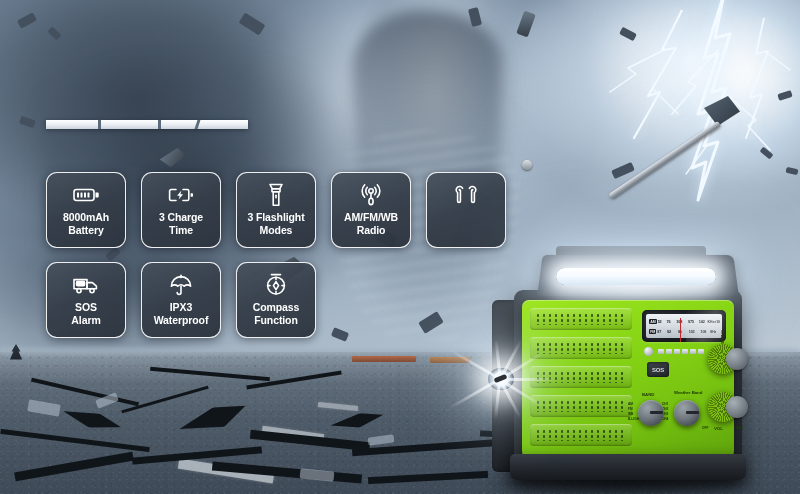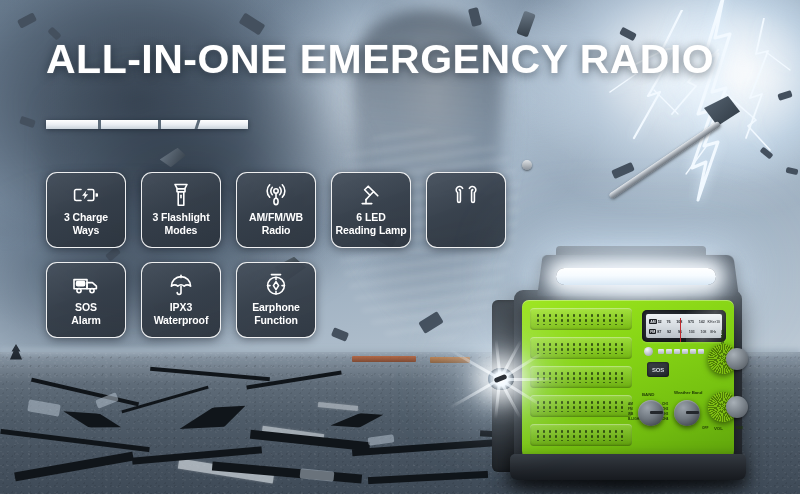--- a/index.html
+++ b/index.html
@@ -437,40 +437,52 @@
   <div class="crack" style="left:62px;top:412px;width:60px;height:16px;transform:rotate(14deg);clip-path:polygon(0 40%,60% 0,100% 50%,48% 100%);"></div>
   <div class="crack" style="left:330px;top:414px;width:54px;height:14px;transform:rotate(-12deg);clip-path:polygon(0 42%,58% 0,100% 46%,52% 100%);"></div>
   <div class="crack" style="left:14px;top:462px;width:120px;height:9px;transform:rotate(-10deg);"></div>
   <div class="crack" style="left:212px;top:468px;width:150px;height:9px;transform:rotate(5deg);"></div>
   <div class="crack" style="left:368px;top:474px;width:120px;height:7px;transform:rotate(-3deg);"></div>
   <div class="crack-hl" style="left:28px;top:402px;width:32px;height:12px;transform:rotate(10deg);border-radius:2px;"></div>
   <div class="crack-hl" style="left:96px;top:396px;width:22px;height:9px;transform:rotate(-22deg);border-radius:2px;"></div>
   <div class="crack-hl" style="left:300px;top:470px;width:34px;height:10px;transform:rotate(6deg);border-radius:2px;"></div>
   <div class="crack-hl" style="left:368px;top:436px;width:26px;height:8px;transform:rotate(-8deg);border-radius:2px;"></div>
 
-  <div class="headline">ALL-IN-ONE EMERGENCY RADIO</div>
   <div class="divider">
     <span class="nick" style="left:52px;"></span>
     <span class="nick" style="left:112px;"></span>
     <span class="nick" style="left:150px;transform:skewX(-18deg);"></span>
   </div>
 
   <div id="features">
 
+    <div class="badge">
+      <span class="ico">
+        <svg width="26" height="16" viewBox="0 0 26 16">
+          <rect x="1" y="2.5" width="20" height="11" rx="2.5"></rect>
+          <rect class="solid" x="4" y="5.5" width="2" height="5" rx="0.6"></rect>
+          <rect class="solid" x="7.5" y="5.5" width="2" height="5" rx="0.6"></rect>
+          <rect class="solid" x="11" y="5.5" width="2" height="5" rx="0.6"></rect>
+          <rect class="solid" x="14.5" y="5.5" width="2" height="5" rx="0.6"></rect>
+          <path class="solid" d="M22.5 5.5h2.2a1 1 0 0 1 1 1v3a1 1 0 0 1-1 1h-2.2z"></path>
+        </svg>
+      </span>
+      <span class="lbl"><span>8000mAh</span><br><span>Battery</span></span>
+    </div>
 
     <div class="badge">
       <span class="ico">
         <svg width="26" height="16" viewBox="0 0 26 16">
           <path d="M8 2.5H3.2a1.6 1.6 0 0 0-1.6 1.6v7.8a1.6 1.6 0 0 0 1.6 1.6H8"></path>
           <path d="M15 2.5h4.2a1.6 1.6 0 0 1 1.6 1.6v7.8a1.6 1.6 0 0 1-1.6 1.6H15"></path>
           <path class="solid" d="M13.4 3.4l-4.3 5.3h2.6l-1 3.9 4.4-5.4h-2.7z"></path>
           <path class="solid" d="M22.6 6.2h1.6a.8.8 0 0 1 .8.8v2a.8.8 0 0 1-.8.8h-1.6z"></path>
         </svg>
       </span>
-      <span class="lbl"><span>3 Charge</span><br><span>Ways</span></span>
+      <span class="lbl"><span>3 Charge</span><br><span>Time</span></span>
     </div>
 
     <div class="badge">
       <span class="ico">
         <svg width="18" height="24" viewBox="0 0 18 24">
           <path d="M3 1.5h12l-2.2 4.2H5.2z"></path>
           <path d="M5 5.7h8v3.1H5z"></path>
           <path d="M6.2 8.8h5.6v13.4H6.2z"></path>
           <rect class="solid" x="8.2" y="11.5" width="1.6" height="4" rx="0.8"></rect>
         </svg>
@@ -487,32 +499,20 @@
           <path d="M4.7 1.8a8.8 8.8 0 0 0 0 12.4"></path>
           <path d="M17.3 1.8a8.8 8.8 0 0 1 0 12.4"></path>
           <path d="M11 10.2v5.2"></path>
           <ellipse cx="11" cy="18.4" rx="2.1" ry="3.2"></ellipse>
         </svg>
       </span>
       <span class="lbl"><span>AM/FM/WB</span><br><span>Radio</span></span>
     </div>
 
 
-    <div class="badge">
-      <span class="ico">
-        <svg width="26" height="22" viewBox="0 0 26 22">
-          <path d="M10.2 2.2l5.4 5.4-3.6 3.6-5.4-5.4z"></path>
-          <path d="M15.6 7.6l4.2 4.2"></path>
-          <path d="M12 11.2L8 15.6"></path>
-          <path d="M8 15.6v3.8"></path>
-          <path d="M4.2 19.6h9.6"></path>
-        </svg>
-      </span>
-      <span class="lbl"><span>6 LED</span><br><span>Reading Lamp</span></span>
-    </div>
 
     <div class="badge">
       <span class="ico">
         <svg width="24" height="22" viewBox="0 0 24 22">
           <path d="M8.6 4.4a3.4 3.4 0 1 0-5 4.3V17a1.4 1.4 0 0 0 2.8 0V6.6"></path>
           <circle class="solid" cx="5.6" cy="5.8" r="1.1"></circle>
           <path d="M15.4 4.4a3.4 3.4 0 1 1 5 4.3V17a1.4 1.4 0 0 1-2.8 0V6.6"></path>
           <circle class="solid" cx="18.4" cy="5.8" r="1.1"></circle>
         </svg>
       </span>
@@ -545,21 +545,21 @@
 
     <div class="badge">
       <span class="ico">
         <svg width="24" height="24" viewBox="0 0 24 24">
           <path d="M7.4 1.6h9.2"></path>
           <circle cx="12" cy="12.6" r="8.4"></circle>
           <path d="M12 4.2v2.4M12 18.6v2.4M3.6 12.6H6M18 12.6h2.4"></path>
           <path d="M12 8.6l2.6 4-2.6 4-2.6-4z"></path>
         </svg>
       </span>
-      <span class="lbl"><span>Earphone</span><br><span>Function</span></span>
+      <span class="lbl"><span>Compass</span><br><span>Function</span></span>
     </div>
 
   </div>
 
   <div id="radio">
     <div class="prod-shadow"></div>
 
     <div class="antenna"></div>
     <div class="antenna-tip"></div>
 

